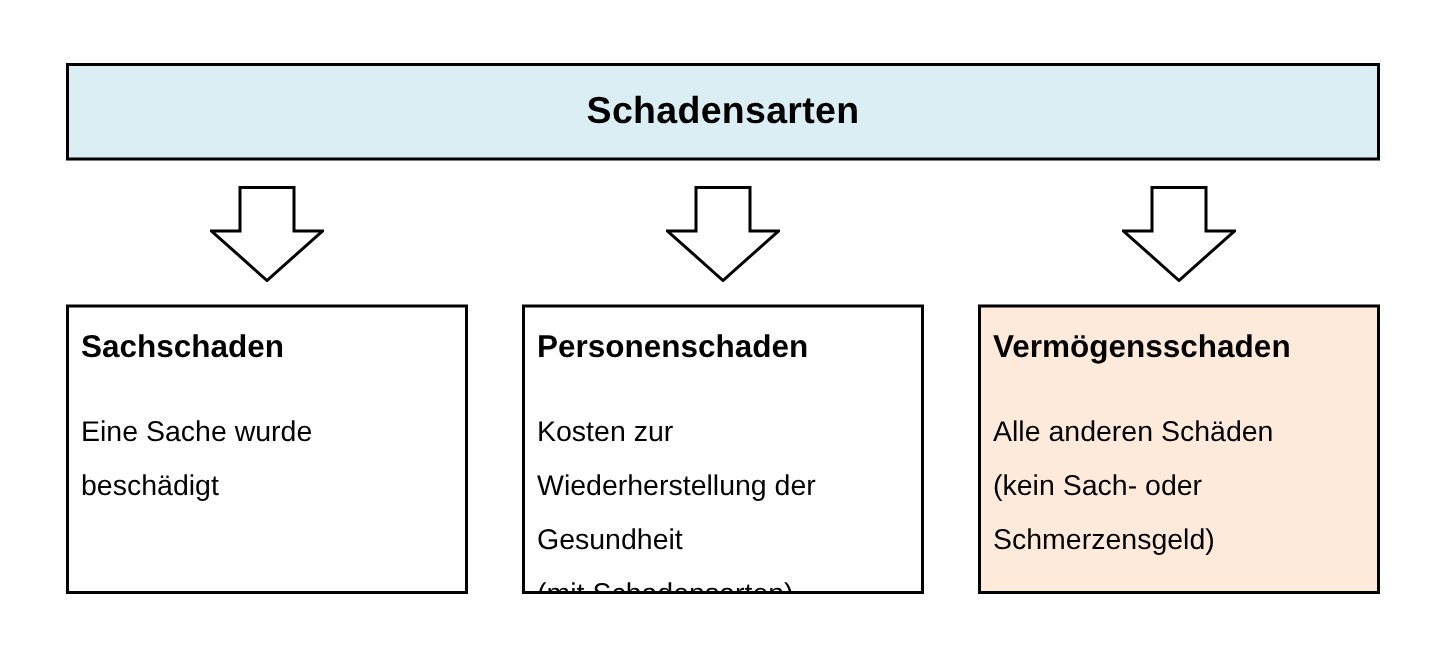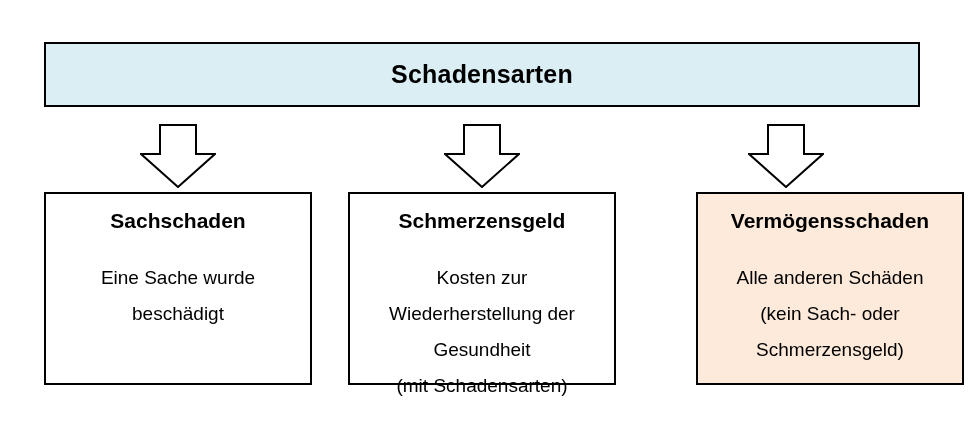--- a/index.html
+++ b/index.html
@@ -44,32 +44,31 @@
   .arrow-2 { left: 444px; }
   .arrow-3 { left: 748px; }
   .arrow polygon {
     fill: #ffffff;
     stroke: var(--border, #000000);
     stroke-width: 2;
     stroke-linejoin: miter;
   }
   .node-box {
     position: absolute;
-    top: 192px;
+    top: 203px;
     width: 268px;
     height: 193px;
     box-sizing: border-box;
     background: #ffffff;
     border: 2px solid var(--border, #000000);
-    text-align: center;
     padding: 14px 8px 0 8px;
   }
   .node-1 { left: 44px; }
   .node-2 { left: 348px; }
-  .node-3 { left: 652px; background: var(--highlight-fill, #fdeada); margin-left: 44px; }
+  .node-3 { left: 652px; background: var(--highlight-fill, #fdeada); }
   .node-title {
     font-size: 21px;
     font-weight: bold;
     line-height: 26px;
     margin-bottom: 26px;
   }
   .node-body {
     font-size: 19px;
     line-height: 36px;
     white-space: pre-line;
@@ -94,21 +93,21 @@
     <polygon points="20,1 56,1 56,30 75,30 38,63 1,30 20,30"></polygon>
   </svg>
 
   <div class="node-box node-1">
     <div class="node-title">Sachschaden</div>
     <div class="node-body">Eine Sache wurde
 beschädigt</div>
   </div>
 
   <div class="node-box node-2">
-    <div class="node-title">Schmerzensgeld</div>
+    <div class="node-title">Personenschaden</div>
     <div class="node-body">Kosten zur
 Wiederherstellung der
 Gesundheit
 (mit Schadensarten)</div>
   </div>
 
   <div class="node-box node-3">
     <div class="node-title">Vermögensschaden</div>
     <div class="node-body">Alle anderen Schäden
 (kein Sach- oder

